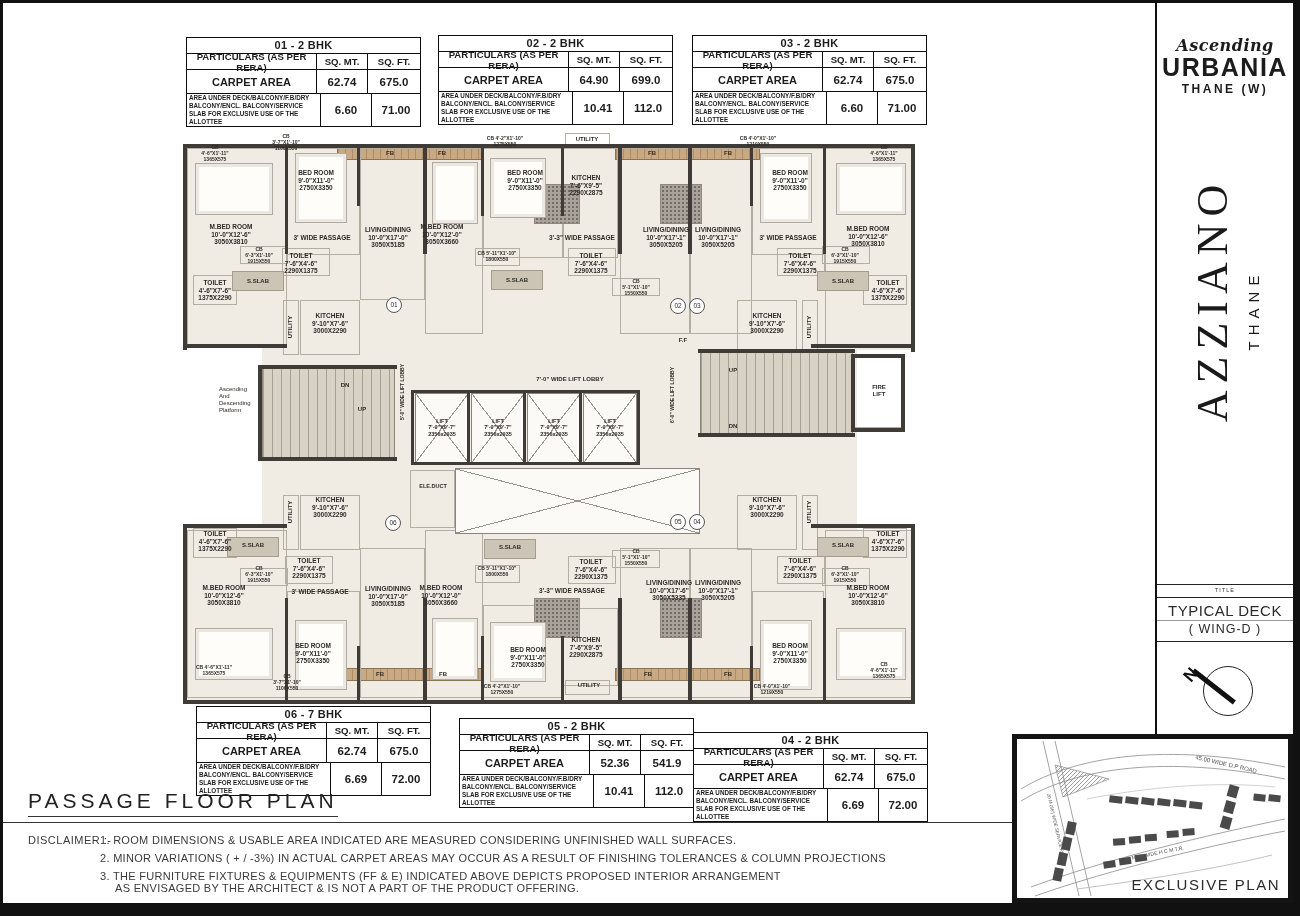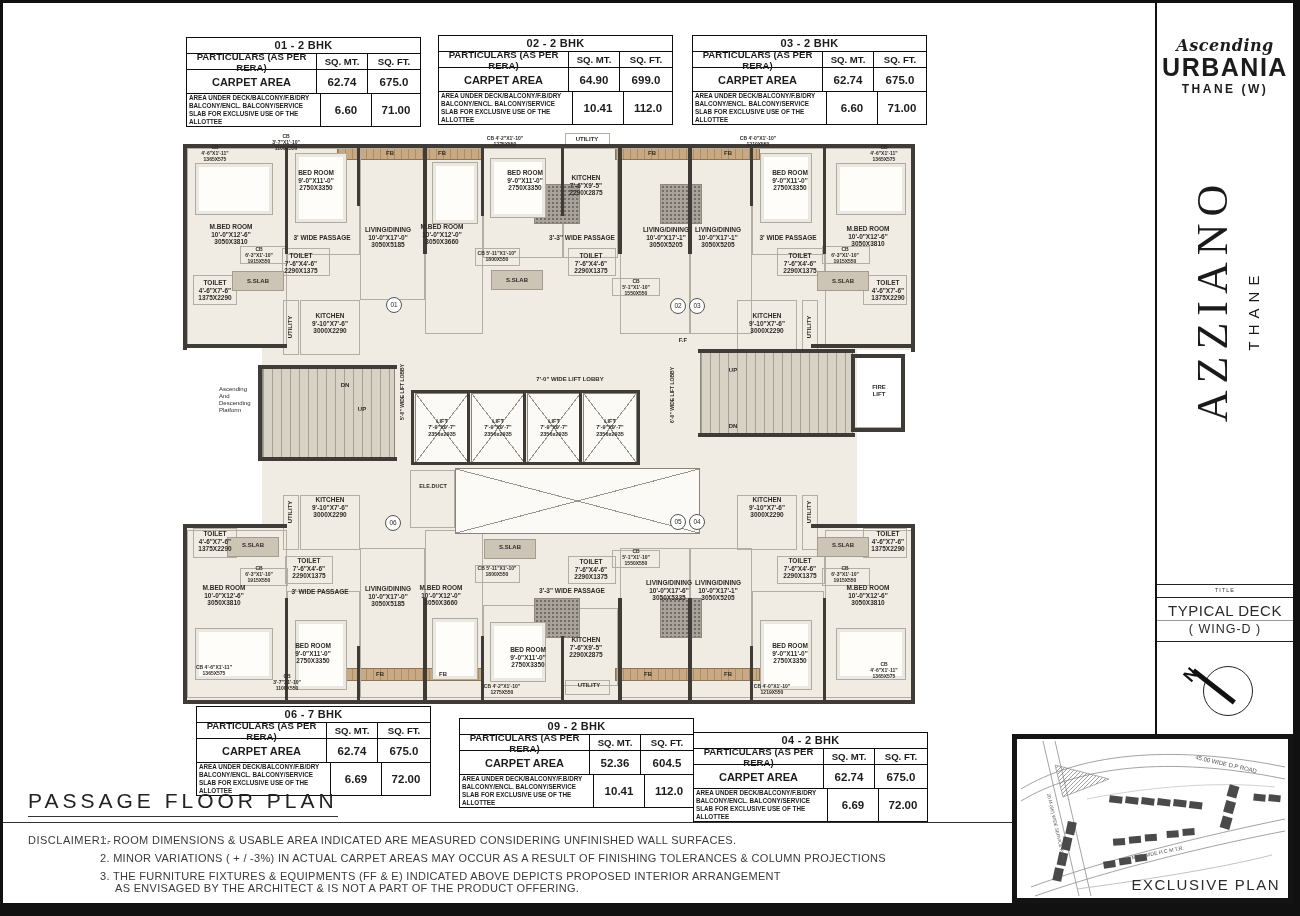--- a/index.html
+++ b/index.html
@@ -482,30 +482,30 @@
       <div class="c2">62.74</div>
       <div class="c3">675.0</div>
     </div>
   <div class="ut-row ut-area">
       <div class="c1">AREA UNDER DECK/BALCONY/F.B/DRY BALCONY/ENCL. BALCONY/SERVICE SLAB FOR EXCLUSIVE USE OF THE ALLOTTEE</div>
       <div class="c2">6.69</div>
       <div class="c3">72.00</div>
     </div>
 </div>
 <div class="utable" style="left:459px;top:718px">
-  <div class="ut-title">09 - 2 BHK</div>
+  <div class="ut-title">05 - 2 BHK</div>
   <div class="ut-row ut-head">
       <div class="c1">PARTICULARS (AS PER RERA)</div>
       <div class="c2">SQ. MT.</div>
       <div class="c3">SQ. FT.</div>
     </div>
   <div class="ut-row ut-carpet">
       <div class="c1">CARPET AREA</div>
       <div class="c2">52.36</div>
-      <div class="c3">604.5</div>
+      <div class="c3">541.9</div>
     </div>
   <div class="ut-row ut-area">
       <div class="c1">AREA UNDER DECK/BALCONY/F.B/DRY BALCONY/ENCL. BALCONY/SERVICE SLAB FOR EXCLUSIVE USE OF THE ALLOTTEE</div>
       <div class="c2">10.41</div>
       <div class="c3">112.0</div>
     </div>
 </div>
 <div class="utable" style="left:693px;top:732px">
   <div class="ut-title">04 - 2 BHK</div>
   <div class="ut-row ut-head">

